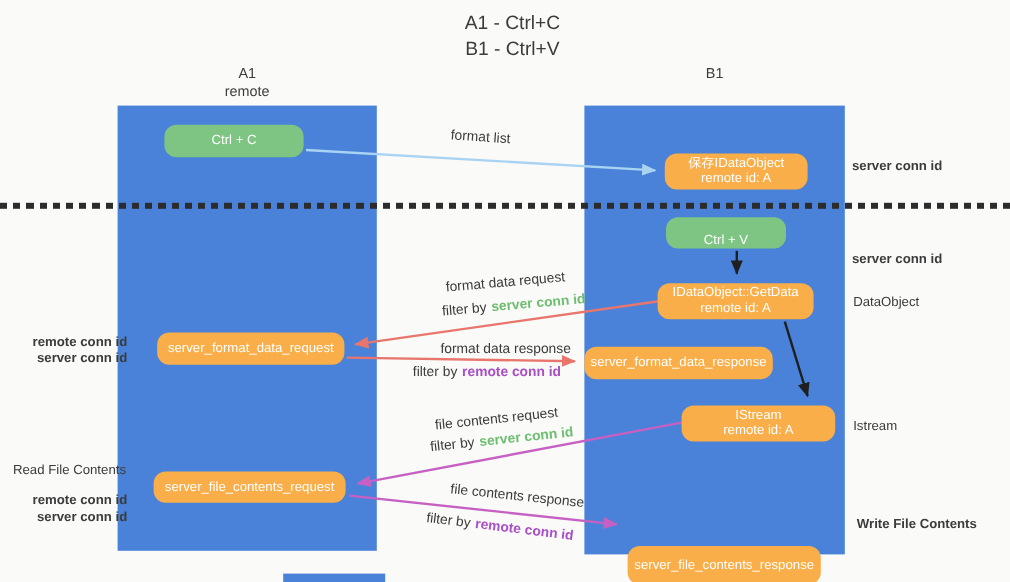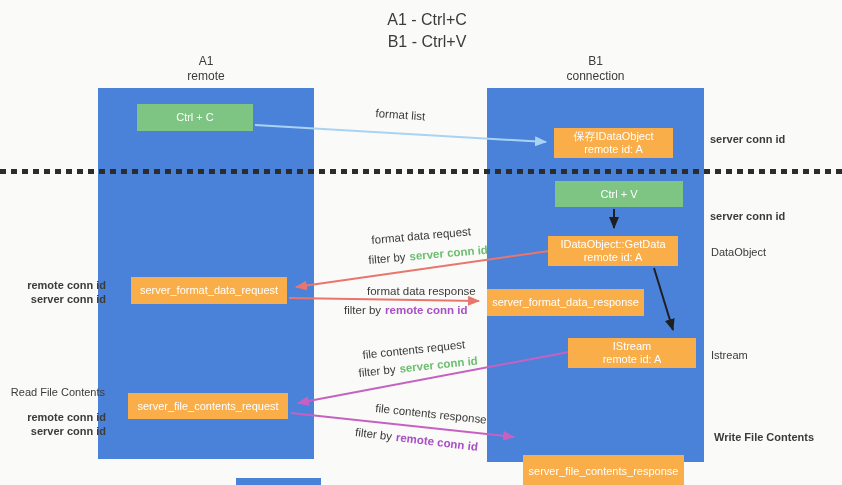--- a/index.html
+++ b/index.html
@@ -15,27 +15,27 @@
 
   .col-header{position:absolute;text-align:center;font-size:12px;line-height:15px;color:#3c3c3c;}
   .hdr-left{left:98px;top:54px;width:216px;}
   .hdr-right{left:487px;top:54px;width:217px;}
 
   .dots{position:absolute;left:0;top:169px;width:842px;height:5px;
         background:repeating-linear-gradient(90deg,#2c2c2c 0 6px,transparent 6px 11px);}
 
   .box{position:absolute;display:flex;flex-direction:column;align-items:center;
        justify-content:center;color:#ffffff;font-size:11px;line-height:13px;
-       text-align:center;white-space:nowrap;}
+       text-align:center;white-space:nowrap;border-radius:10px;}
   .green{background:#7ec583;}
   .orange{background:#f9ae49;}
 
   .b-ctrl-c{left:137px;top:104px;width:116px;height:27px;}
   .b-save{left:554px;top:128px;width:119px;height:30px;align-items:center;}
-  .b-ctrl-v{left:555px;top:181px;width:128px;height:26px;}
+  .b-ctrl-v{left:555px;top:181px;width:100px;height:26px;justify-content:flex-end;}
   .b-getdata{left:548px;top:236px;width:130px;height:30px;}
   .b-fmt-req{left:131px;top:277px;width:156px;height:27px;}
   .b-fmt-resp{left:487px;top:289px;width:157px;height:27px;}
   .b-istream{left:568px;top:338px;width:128px;height:30px;}
   .b-file-req{left:128px;top:393px;width:160px;height:26px;}
   .b-file-resp{left:523px;top:415px;width:161px;height:32px;margin-top:40px;}
 
   .lbl{position:absolute;font-size:11.5px;color:#3b3b3b;white-space:nowrap;}
   .green-t{color:#6dbe70;font-weight:bold;}
   .purple-t{color:#a94fc5;font-weight:bold;}
@@ -77,21 +77,20 @@
     <div>A1 - Ctrl+C</div>
     <div>B1 - Ctrl+V</div>
   </div>
 
   <div class="col-header hdr-left">
     <div>A1</div>
     <div>remote</div>
   </div>
   <div class="col-header hdr-right">
     <div>B1</div>
-    <div>connection</div>
   </div>
 
   <div class="col col-left"></div>
   <div class="col col-right"></div>
 
   <div class="dots"></div>
 
   <svg class="overlay" width="842" height="485">
     <defs>
       <marker id="m-blue" markerUnits="userSpaceOnUse" markerWidth="12" markerHeight="10" refX="11" refY="5" orient="auto">

